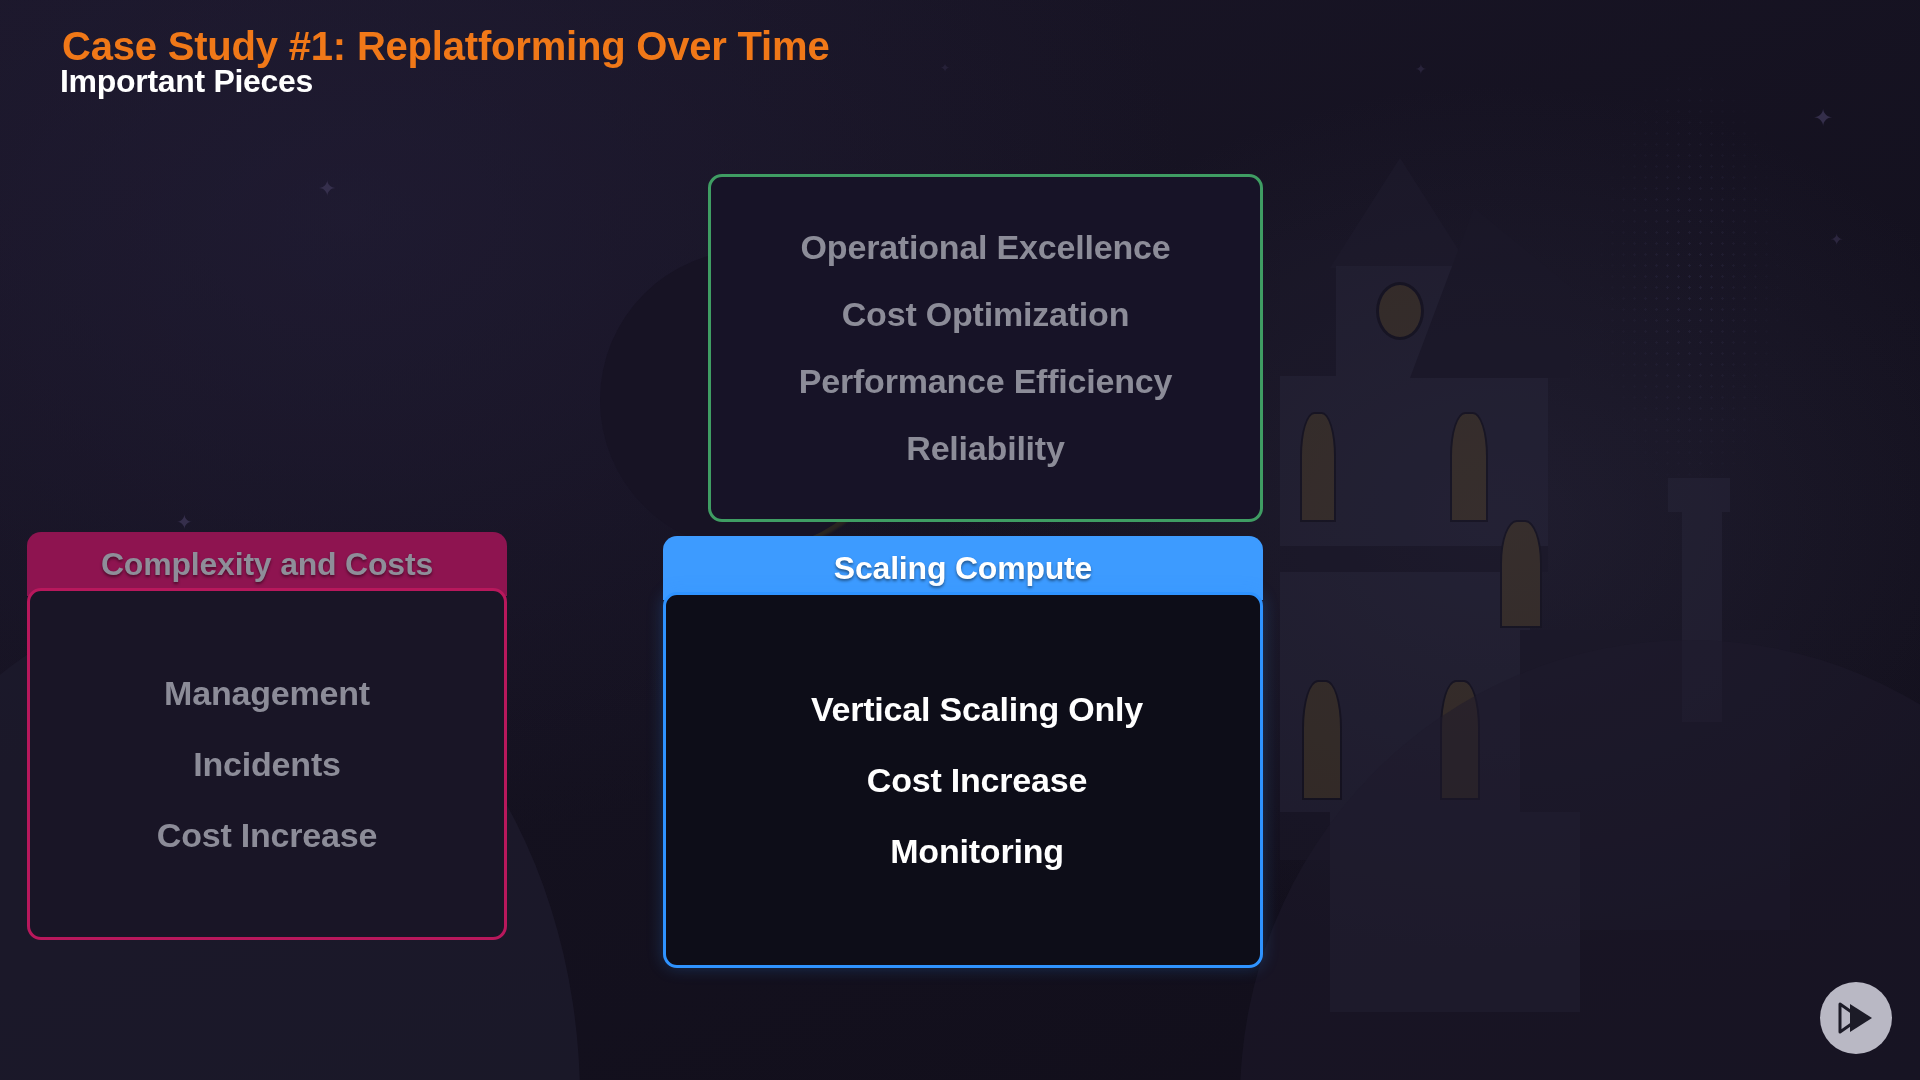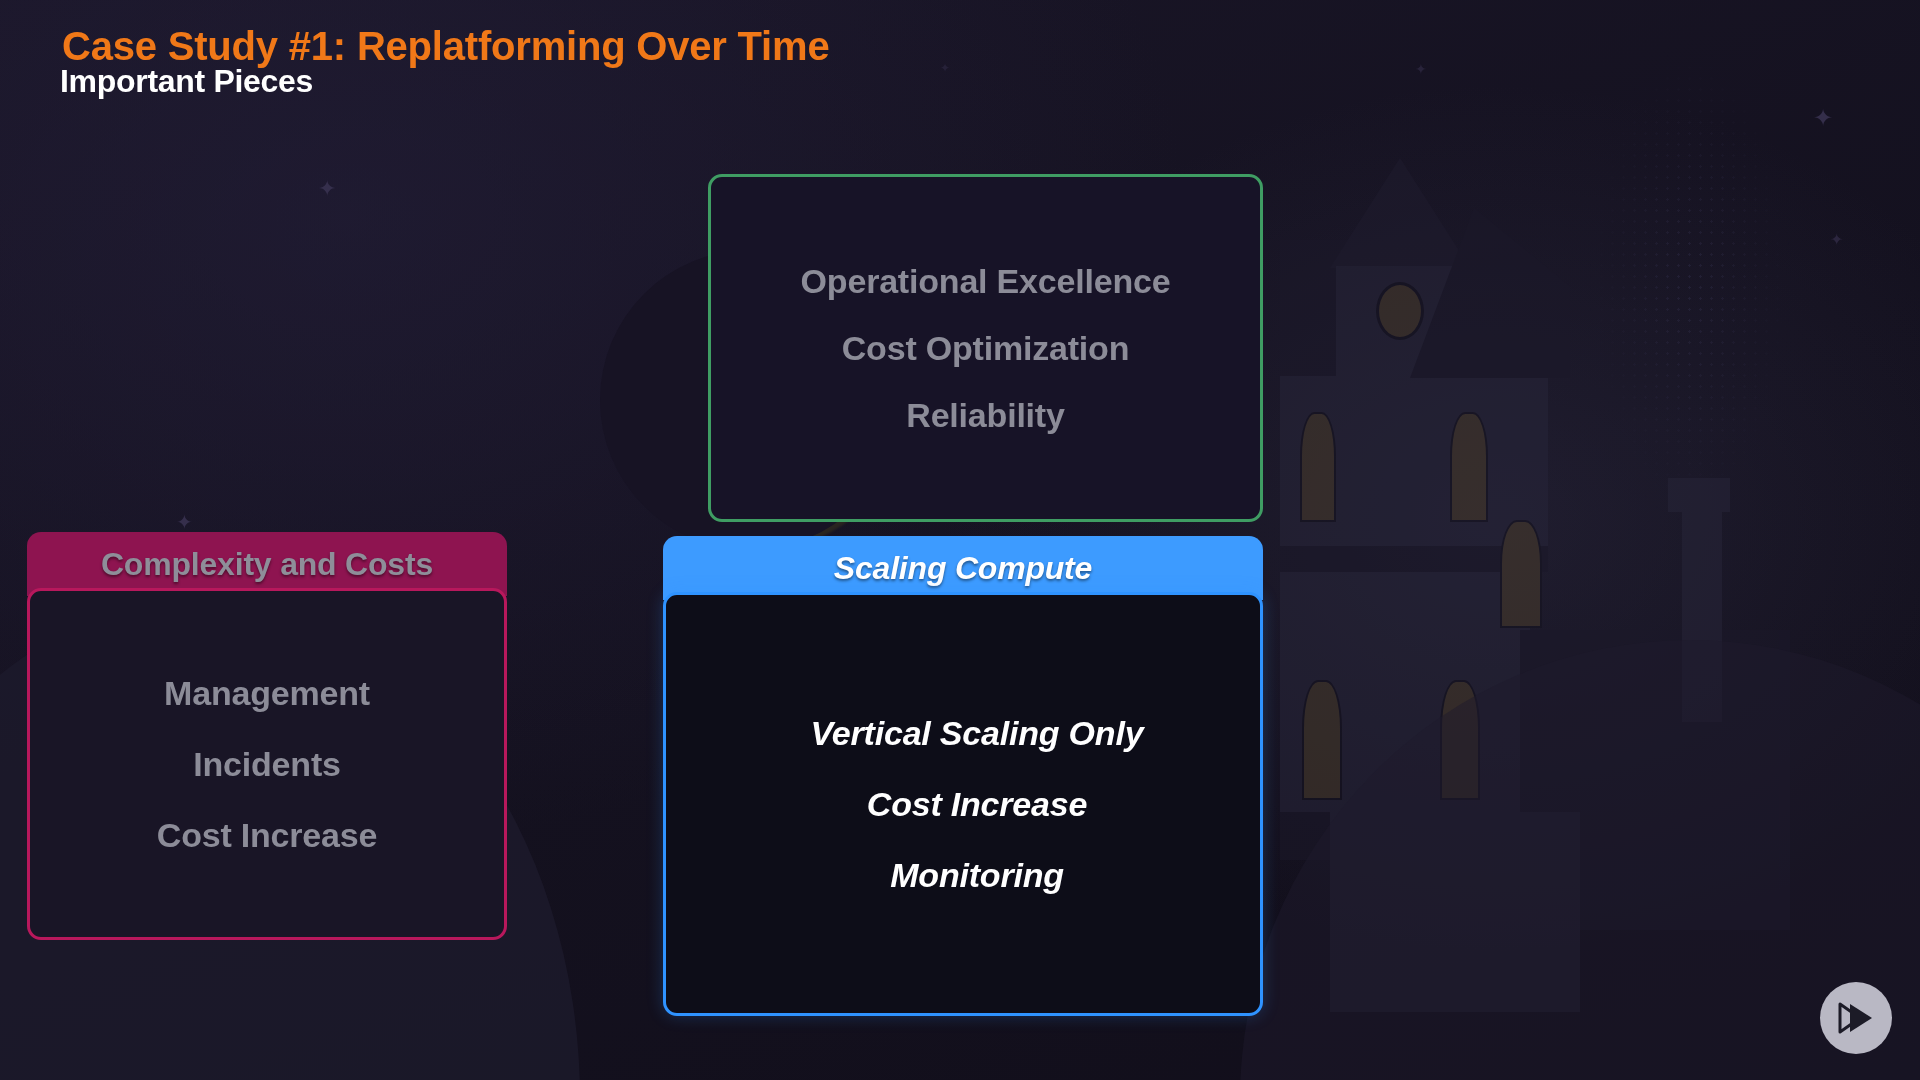--- a/index.html
+++ b/index.html
@@ -163,21 +163,21 @@
   #card-tradeoffs .card-head { background: #2a8a4e; }
   #card-tradeoffs .card-body { background: #171327; border-color: #3f9d63; margin-left: 43px; }
   #card-tradeoffs .card-body { gap: 28px; }
 
   
   #card-complexity { left: 27px; top: 532px; width: 480px; height: 408px; }
   #card-complexity .card-head { background: #8e1450; }
   #card-complexity .card-body { background: #191526; border-color: #b8185c; }
 
   
-  #card-scaling { left: 663px; top: 536px; width: 600px; height: 480px; font-style: italic; }
+  #card-scaling { left: 663px; top: 536px; width: 600px; height: 432px; }
   #card-scaling .card-head { background: #3d9bff; color: #ffffff; }
   #card-scaling .card-body {
     background: #0d0d18;
     border-color: #2f93ff;
     box-shadow: 0 0 16px rgba(47,147,255,.25);
     padding-left: 28px;
   }
   #card-scaling .card-item { color: #ffffff; }
 
   
@@ -251,20 +251,21 @@
   </div>
 
   <div class="eyebrow">Case Study #1: Replatforming Over Time</div>
 
   <div class="title">Important Pieces</div>
 
   <div class="card dim" id="card-tradeoffs">
     <div class="card-body">
       <div class="card-item">Operational Excellence</div>
       <div class="card-item">Cost Optimization</div>
+      <div class="card-item">Performance Efficiency</div>
       <div class="card-item">Reliability</div>
     </div>
   </div>
 
   <div class="card dim" id="card-complexity">
     <div class="card-head">Complexity and Costs</div>
     <div class="card-body">
       <div class="card-item">Management</div>
       <div class="card-item">Incidents</div>
       <div class="card-item">Cost Increase</div>

